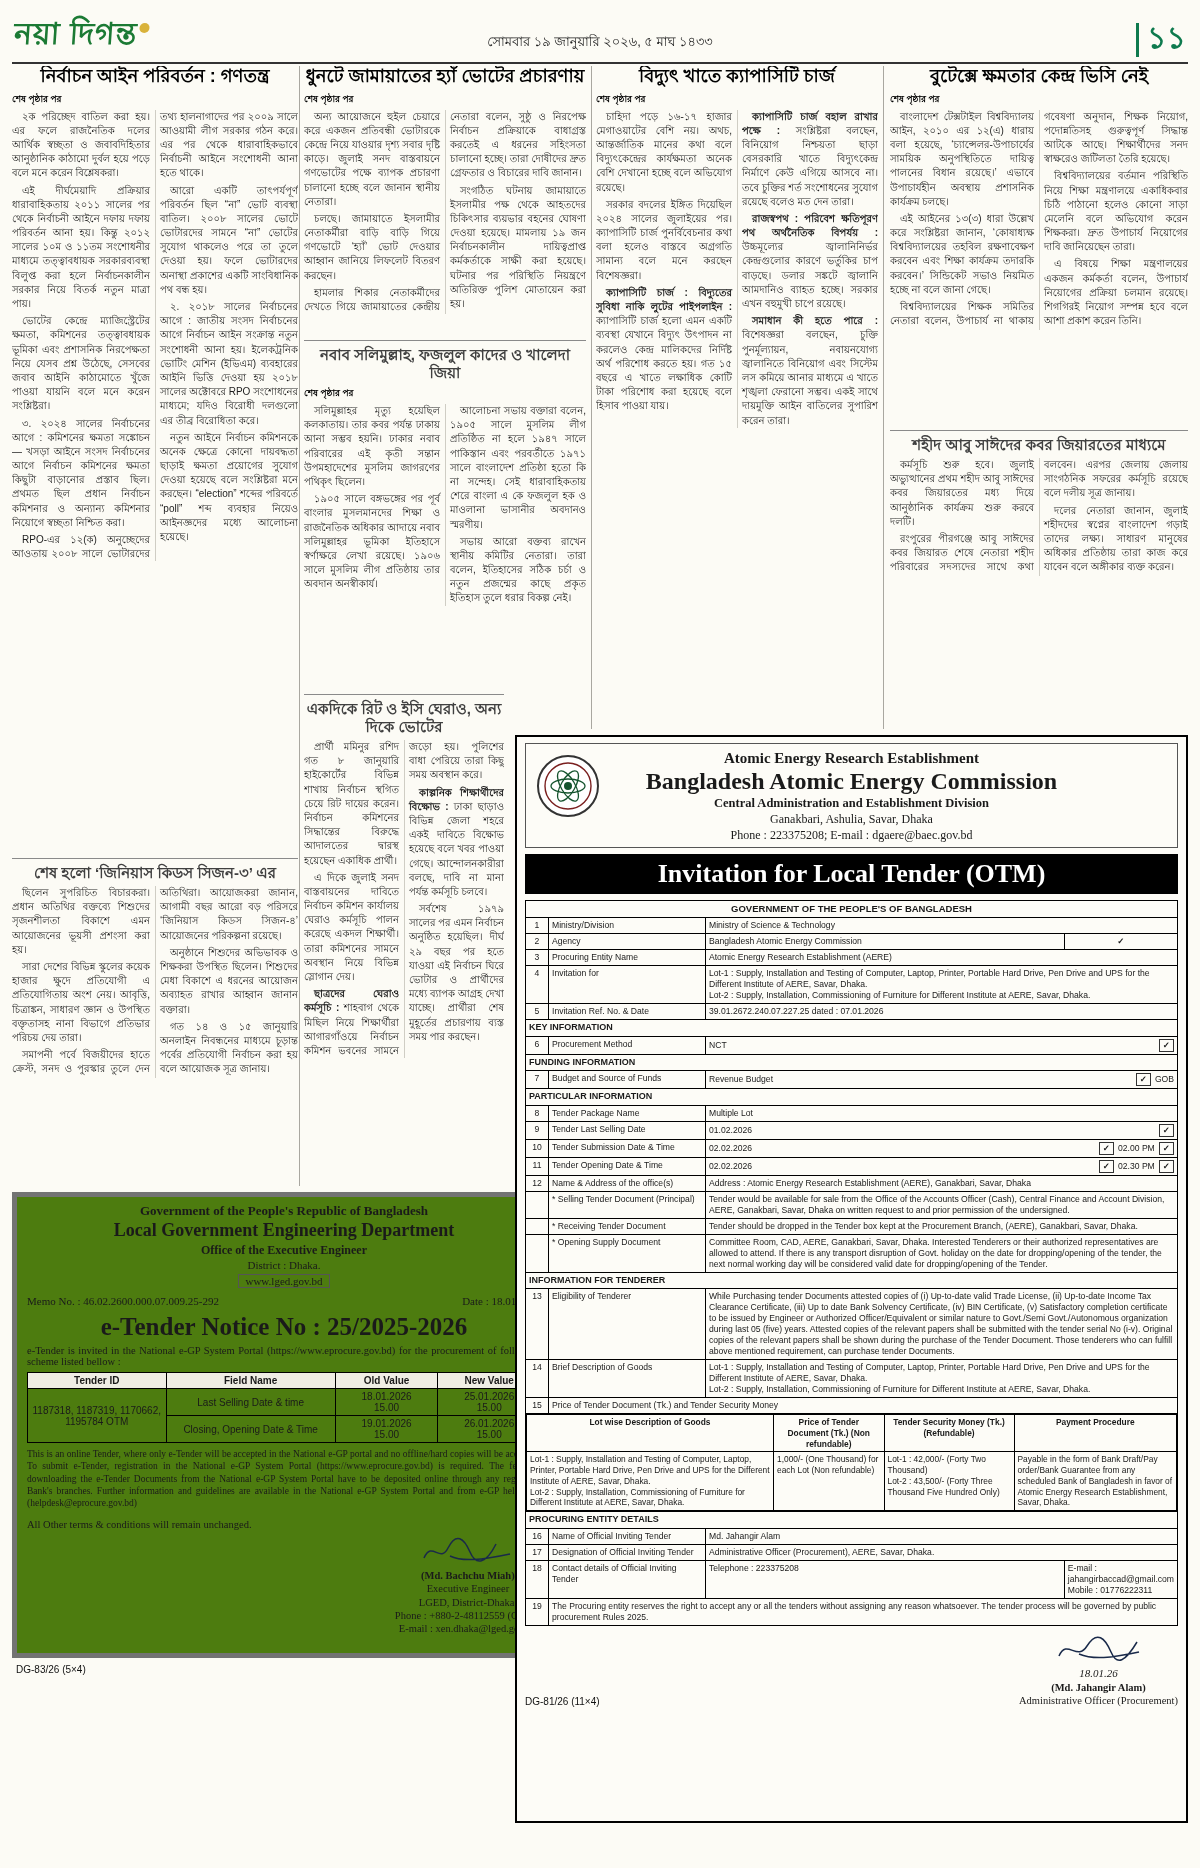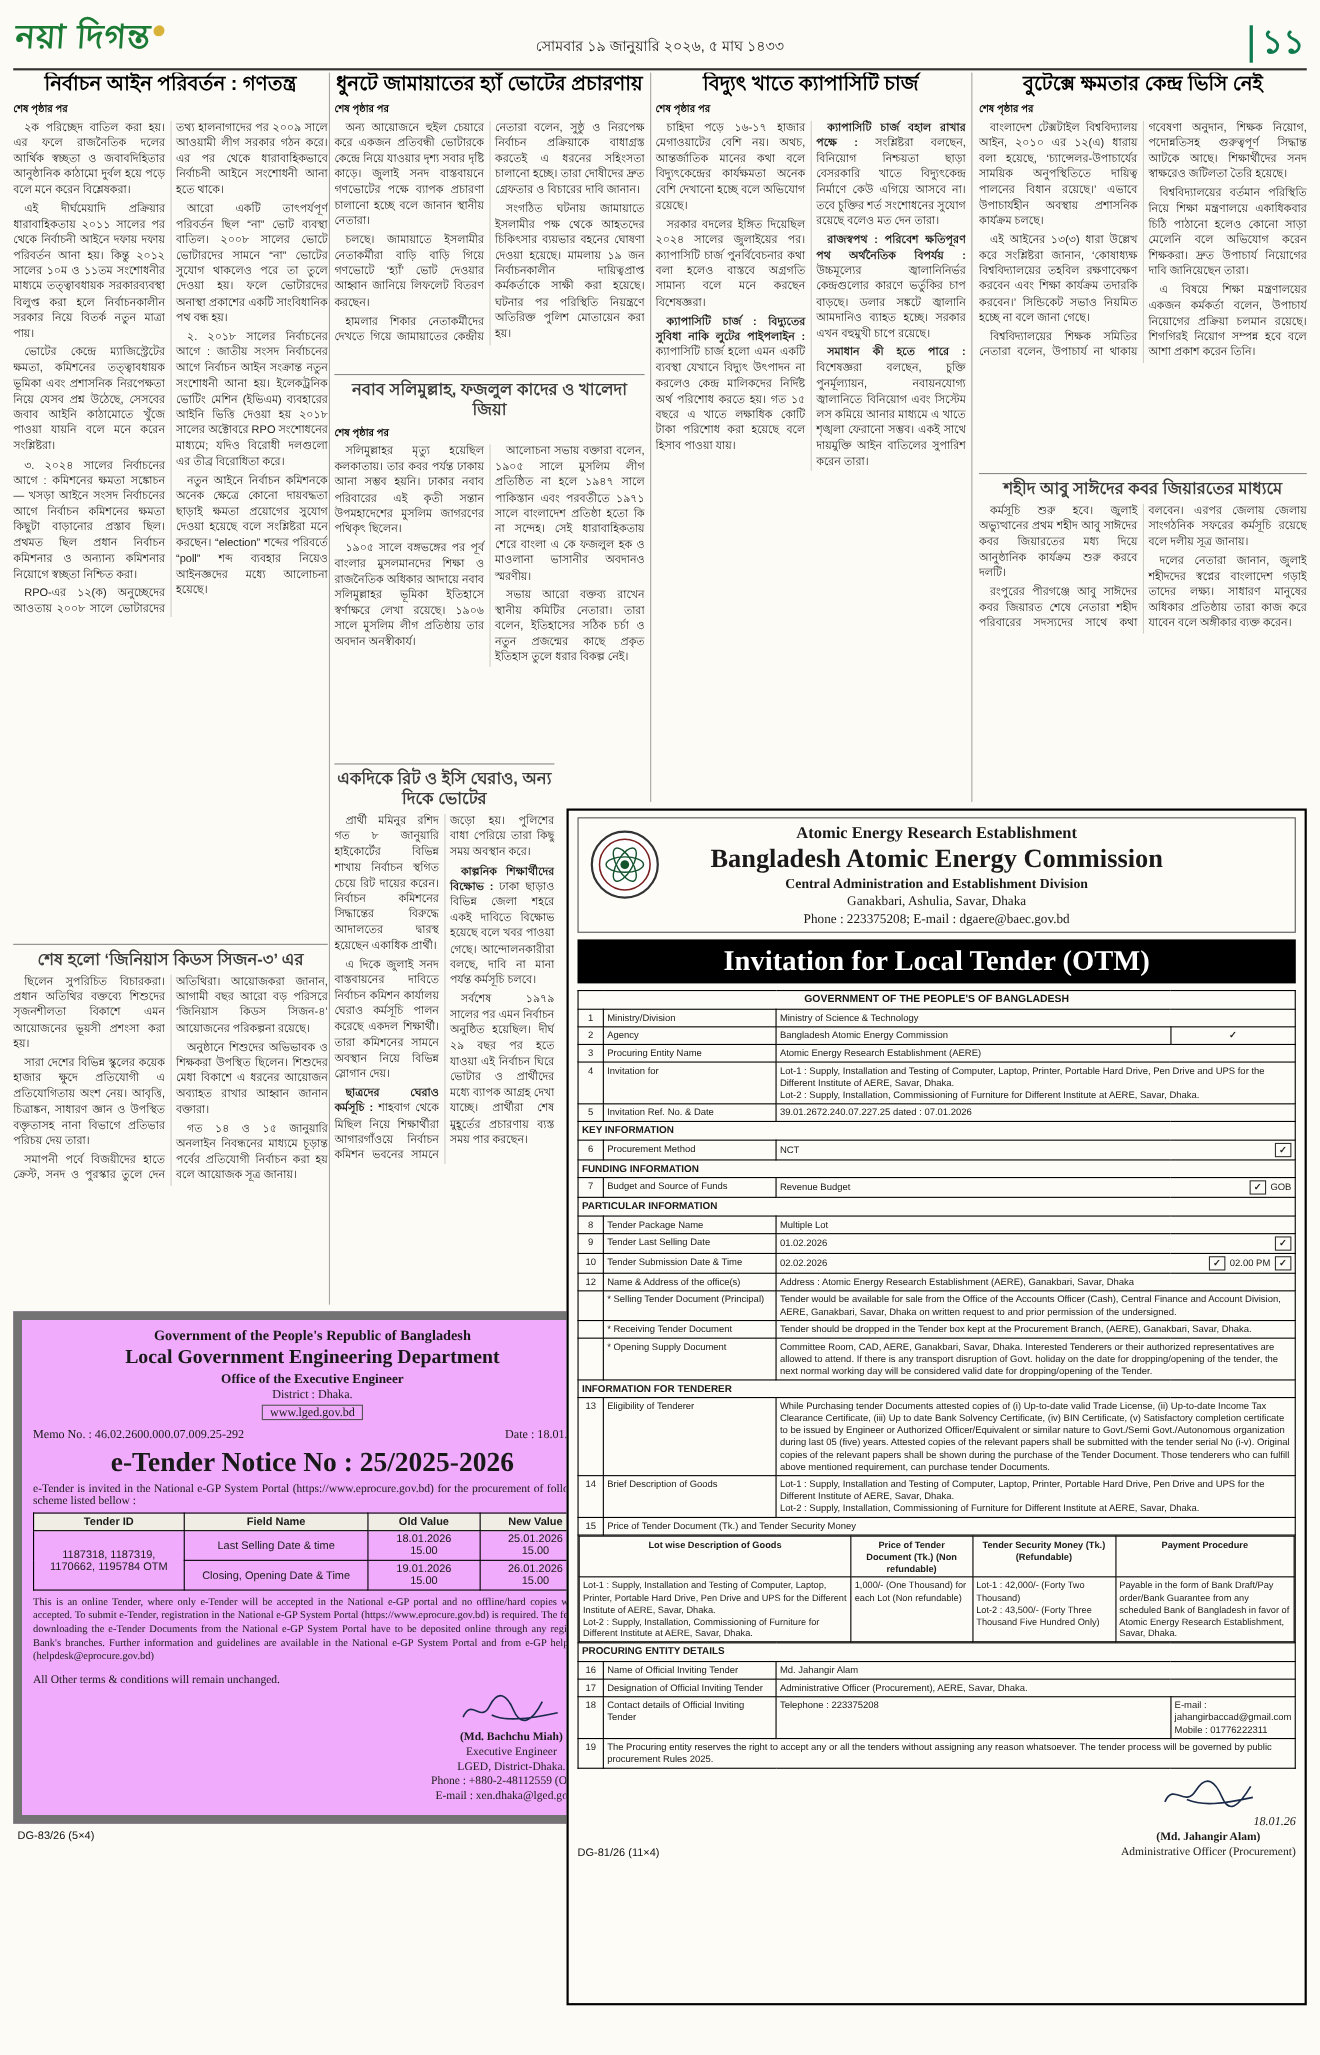--- a/index.html
+++ b/index.html
@@ -21,22 +21,22 @@
   .art.stacked{border-top:1px solid #8a8a8a;padding-top:5px;}
   .art h1{margin:0 0 4px;font-size:18px;line-height:1.2;text-align:center;font-weight:bold;color:#000;}
   .art h2{margin:0 0 4px;font-size:15px;line-height:1.2;text-align:center;font-weight:bold;color:#404040;}
   .cont{font-size:9px;font-weight:bold;color:#000;margin:0 0 3px;}
   .body{font-size:10px;line-height:1.42;text-align:justify;color:#1d1d1d;
         column-count:2;column-gap:10px;column-rule:1px solid #cfcdc4;}
   .body p{margin:0 0 3px;text-indent:10px;}
   .body p b{font-weight:bold;}
   .vrule{position:absolute;width:1px;background:#a9a7a0;}
   
-  .lged{position:absolute;left:12px;top:1192px;width:544px;height:466px;border:8px solid #737373;
-        background:#f0abfc;font-family:"Liberation Serif",serif;padding:6px 10px;box-sizing:border-box;}
+  .lged{position:absolute;left:12px;top:1192px;width:544px;height:466px;border:5px solid #737373;
+        background:#4d7c0f;font-family:"Liberation Serif",serif;padding:6px 10px;box-sizing:border-box;}
   .lged .c{text-align:center;}
   .lged-gov{font-size:13px;font-weight:bold;}
   .lged-dept{font-size:18px;font-weight:bold;margin-top:1px;}
   .lged-office{font-size:12px;font-weight:bold;margin-top:2px;}
   .lged-district{font-size:11px;margin-top:1px;}
   .lged-web{font-size:11px;border:1px solid #555;display:inline-block;padding:0 6px;margin-top:2px;}
   .lged-memoline{display:flex;justify-content:space-between;font-size:11px;margin-top:6px;}
   .lged-title{font-size:25px;font-weight:bold;text-align:center;margin:6px 0 4px;}
   .lged-intro{font-size:10.5px;margin:0 0 5px;text-align:justify;}
   .lged table{border-collapse:collapse;width:100%;font-size:10px;font-family:"Liberation Sans",sans-serif;}
@@ -70,21 +70,21 @@
   .aere .lbl{width:150px;}
   .aere .chk{width:20px;text-align:center;font-weight:bold;}
   .cellflex{display:flex;gap:4px;align-items:center;}
   .cellflex .vbox{border:1px solid #333;padding:0 3px;font-weight:bold;}
   .cellflex .grow{flex:1;}
   .subtbl{width:100%;border-collapse:collapse;}
   .subtbl td{font-size:8.4px;}
   .subtbl .hd{font-weight:bold;text-align:center;}
   .aere-sign{display:flex;justify-content:space-between;align-items:flex-end;margin-top:10px;
              font-family:"Liberation Serif",serif;}
-  .aere-sign .date-hand{font-size:11px;font-style:italic;text-align:right;}
+  .aere-sign .date-hand{font-size:11px;font-style:italic;}
 </style>
 </head>
 <body>
 
 <div class="page">
 
   <header class="masthead">
     <div class="np-logo"><span>নয়া দিগন্ত</span><span class="accent"></span></div>
     <div class="dateline">সোমবার ১৯ জানুয়ারি ২০২৬, ৫ মাঘ ১৪৩৩</div>
     <div class="pageno">
@@ -350,20 +350,32 @@
         <td class="lbl">Tender Submission Date &amp; Time</td>
         <td colspan="2">
           <span class="cellflex">
                 <span class="grow">02.02.2026</span>
                 <span class="vbox">✓</span>
                 <span>02.00 PM</span>
                 <span class="vbox">✓</span>
               </span>
         </td>
       </tr>
+      <tr>
+        <td class="no">11</td>
+        <td class="lbl">Tender Opening Date &amp; Time</td>
+        <td colspan="2">
+          <span class="cellflex">
+                <span class="grow">02.02.2026</span>
+                <span class="vbox">✓</span>
+                <span>02.30 PM</span>
+                <span class="vbox">✓</span>
+              </span>
+        </td>
+      </tr>
 
       <tr>
         <td class="no">12</td>
         <td class="lbl">Name &amp; Address of the office(s)</td>
         <td colspan="2">Address : Atomic Energy Research Establishment (AERE), Ganakbari, Savar, Dhaka</td>
       </tr>
       <tr>
         <td class="no"></td>
         <td class="lbl">* Selling Tender Document (Principal)</td>
         <td colspan="2">Tender would be available for sale from the Office of the Accounts Officer (Cash), Central Finance and Account Division, AERE, Ganakbari, Savar, Dhaka on written request to and prior permission of the undersigned.</td>

